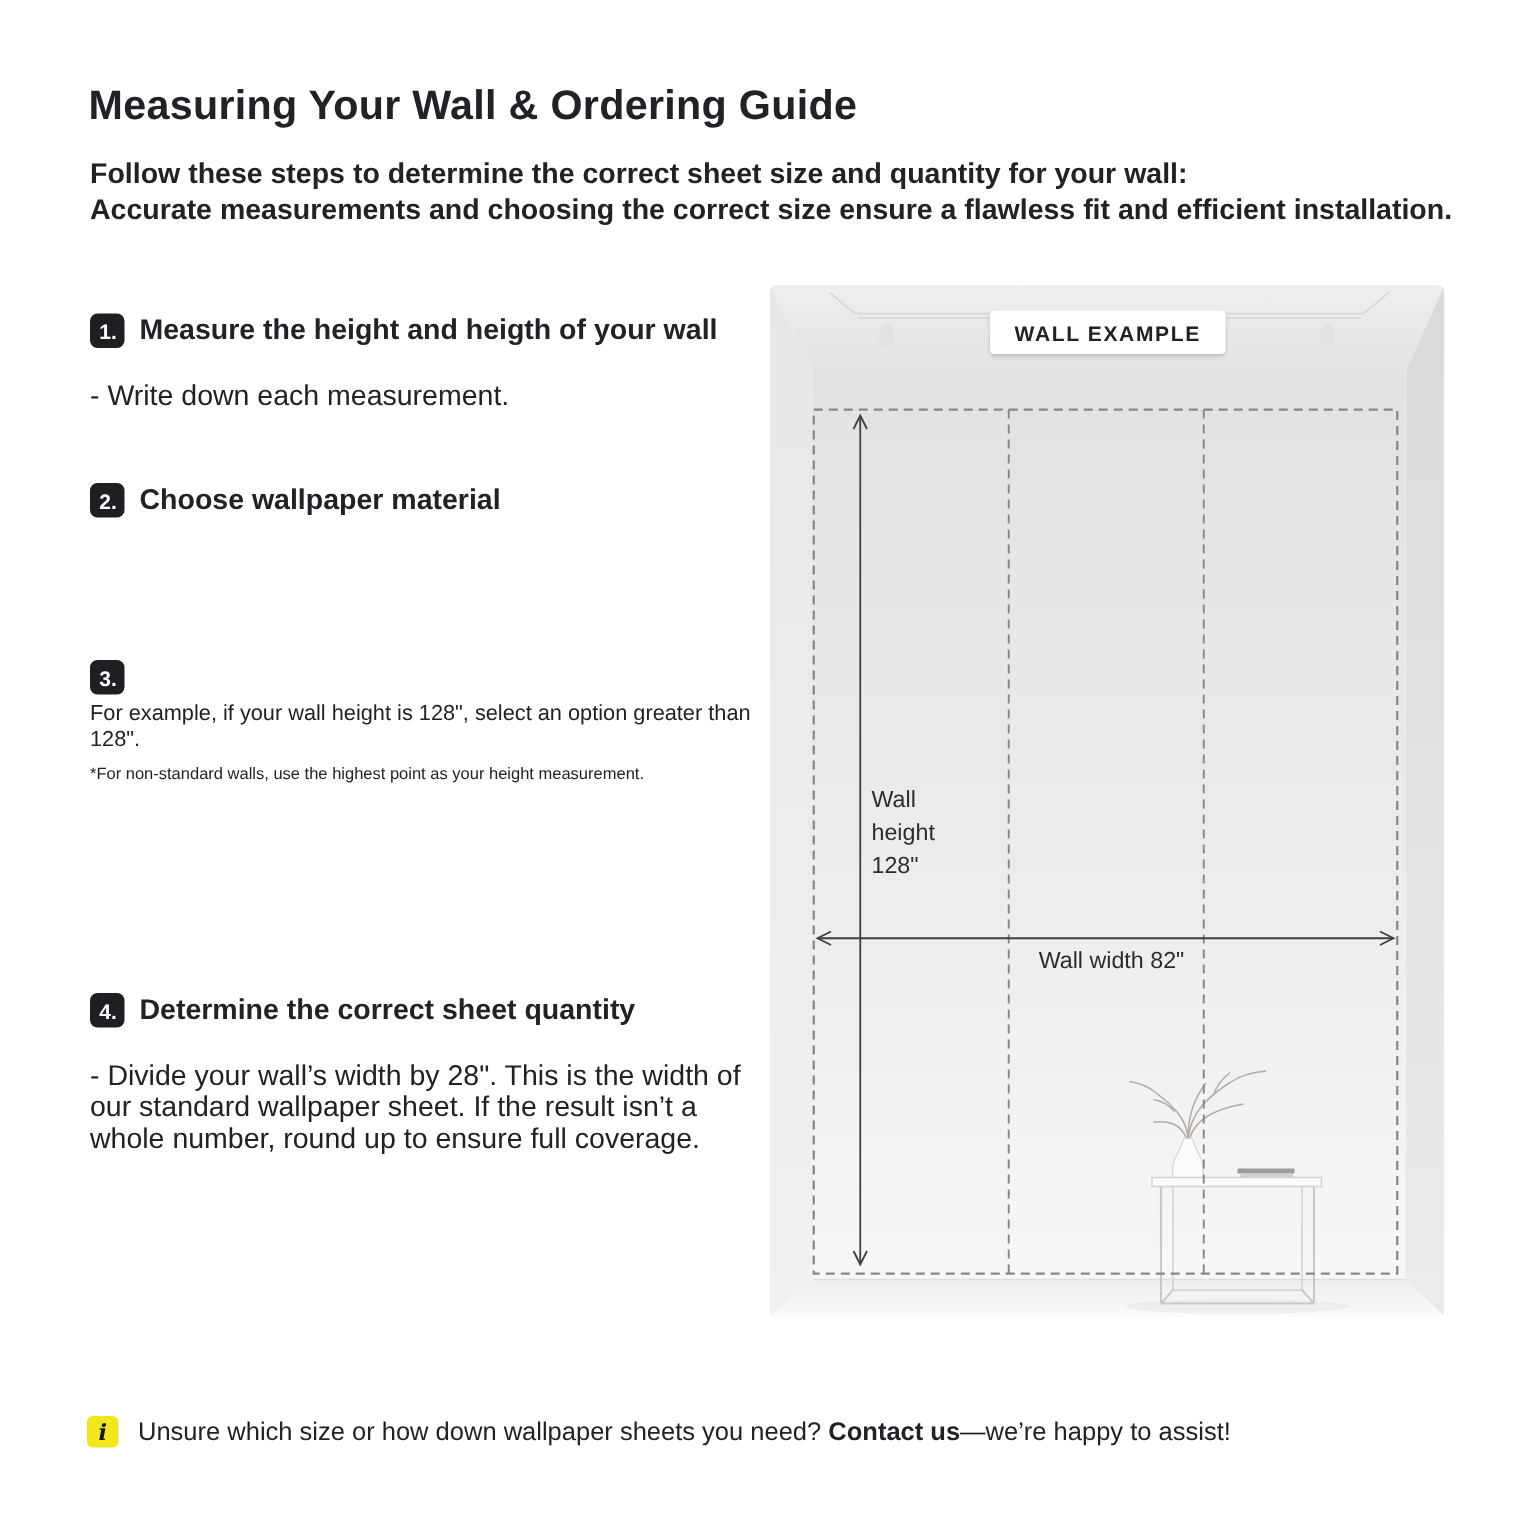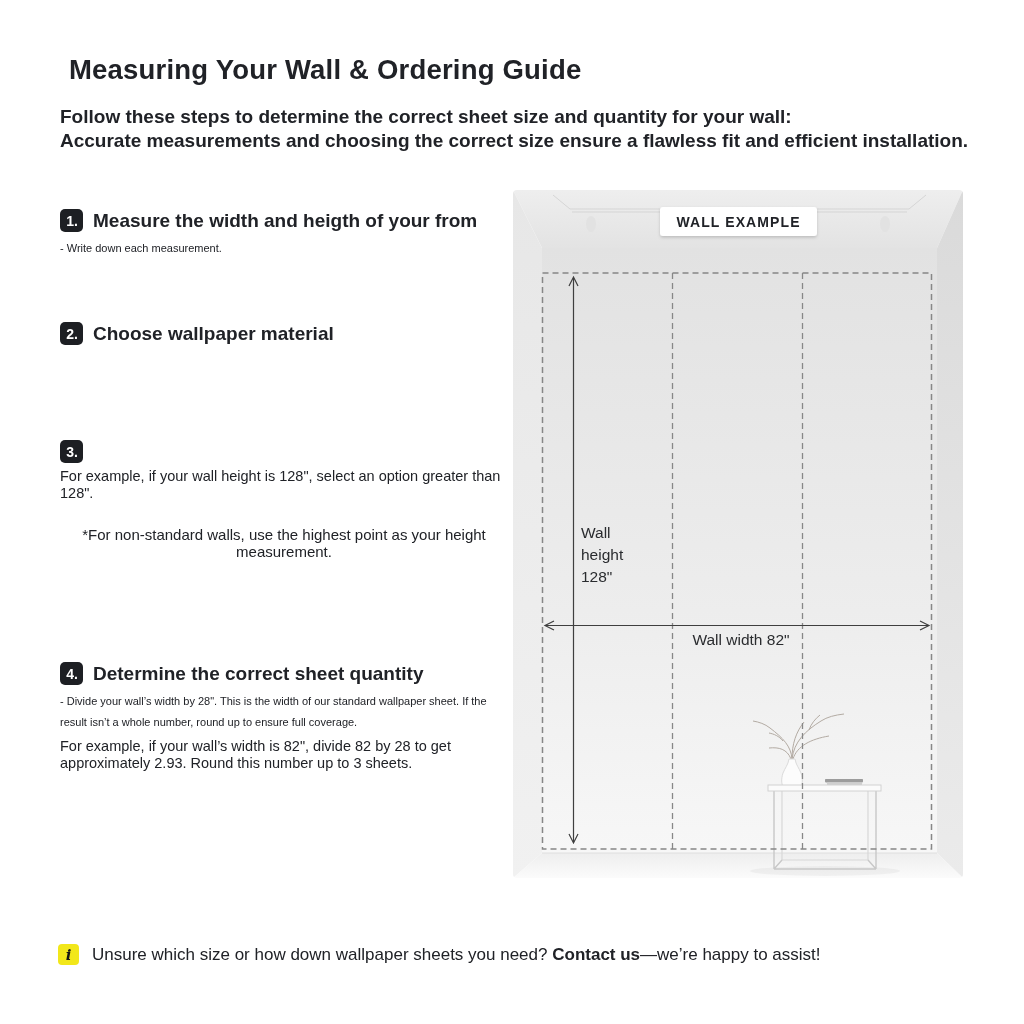--- a/index.html
+++ b/index.html
@@ -5,40 +5,40 @@
   * { margin: 0; padding: 0; box-sizing: border-box; }
   html, body { width: 1024px; height: 1024px; }
   body {
     background: #ffffff;
     font-family: "Liberation Sans", sans-serif;
     color: #202227;
     position: relative;
     overflow: hidden;
   }
   .page-title {
-    position: absolute; left: 69px; top: 54px;
+    position: absolute; left: 59px; top: 54px;
     font-size: 27.5px; font-weight: 700; letter-spacing: 0.2px;
   }
   .intro {
     position: absolute; left: 60px; top: 105px;
     font-size: 19px; font-weight: 700; line-height: 24px;
     white-space: nowrap;
   }
   .step { position: absolute; left: 60px; width: 448px; }
   .step-head { display: flex; align-items: center; gap: 10px; }
   .num-badge {
     width: 23px; height: 23px; flex: 0 0 23px;
     background: #1d1f23; color: #ffffff; border-radius: 5px;
     display: flex; align-items: center; justify-content: center;
     font-size: 14px; font-weight: 700; padding-left: 1px;
   }
   .step-title { font-size: 19px; font-weight: 700; }
-  .step-body { margin-top: 6px; font-size: 11px; line-height: 21px; }
+  .step-body { margin-top: 22px; font-size: 19px; line-height: 21px; }
   .step-example { margin-top: 5px; font-size: 14.5px; line-height: 17px; }
-  .step-note { margin-top: 24px; font-size: 15px; line-height: 17px; text-align: center; }
+  .step-note { margin-top: 6px; font-size: 11px; line-height: 17px; }
   .s1 { top: 209px; } .s2 { top: 322px; } .s3 { top: 440px; } .s4 { top: 662px; }
 
   .room {
     position: absolute; left: 513px; top: 190px;
     width: 450px; height: 688px;
     border-radius: 4px; overflow: hidden;
   }
   .room svg { display: block; }
 
   .footer-note {
@@ -61,21 +61,21 @@
 <h1 class="page-title">Measuring Your Wall &amp; Ordering Guide</h1>
 
 <div class="intro">
   <div>Follow these steps to determine the correct sheet size and quantity for your wall:</div>
   <div>Accurate measurements and choosing the correct size ensure a flawless fit and efficient installation.</div>
 </div>
 
 <section class="step s1">
   <div class="step-head">
     <span class="num-badge">1.</span>
-    <h2 class="step-title">Measure the width and heigth of your from</h2>
+    <h2 class="step-title">Measure the height and heigth of your wall</h2>
   </div>
   <p class="step-body">- Write down each measurement.</p>
 </section>
 
 <section class="step s2">
   <div class="step-head">
     <span class="num-badge">2.</span>
     <h2 class="step-title">Choose wallpaper material</h2>
   </div>
 </section>
@@ -87,21 +87,20 @@
   <p class="step-example">For example, if your wall height is 128", select an option greater than 128".</p>
   <p class="step-note">*For non-standard walls, use the highest point as your height measurement.</p>
 </section>
 
 <section class="step s4">
   <div class="step-head">
     <span class="num-badge">4.</span>
     <h2 class="step-title">Determine the correct sheet quantity</h2>
   </div>
   <p class="step-body">- Divide your wall’s width by 28". This is the width of our standard wallpaper sheet. If the result isn’t a whole number, round up to ensure full coverage.</p>
-  <p class="step-example">For example, if your wall’s width is 82", divide 82 by 28 to get approximately 2.93. Round this number up to 3 sheets.</p>
 </section>
 
 <figure class="room">
   <svg width="450" height="688" viewBox="0 0 450 688" xmlns="http://www.w3.org/2000/svg">
     <defs>
       <linearGradient id="gCeil" x1="0" y1="0" x2="0" y2="1">
         <stop offset="0" stop-color="#eeeeee"></stop>
           <stop offset="1" stop-color="#e3e3e3"></stop>
       </linearGradient>
       <linearGradient id="gWall" x1="0" y1="0" x2="0" y2="1">

